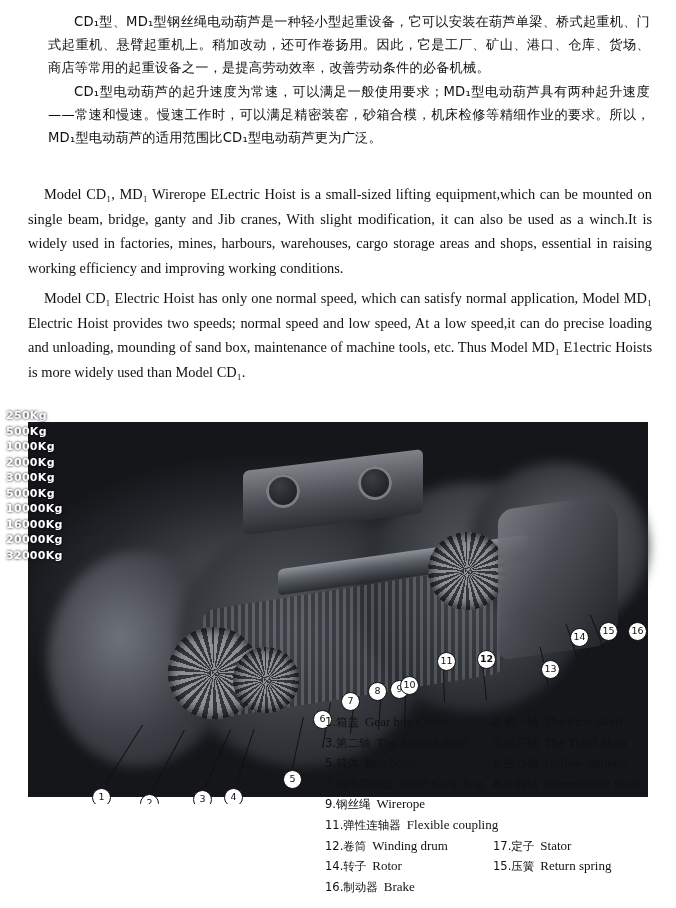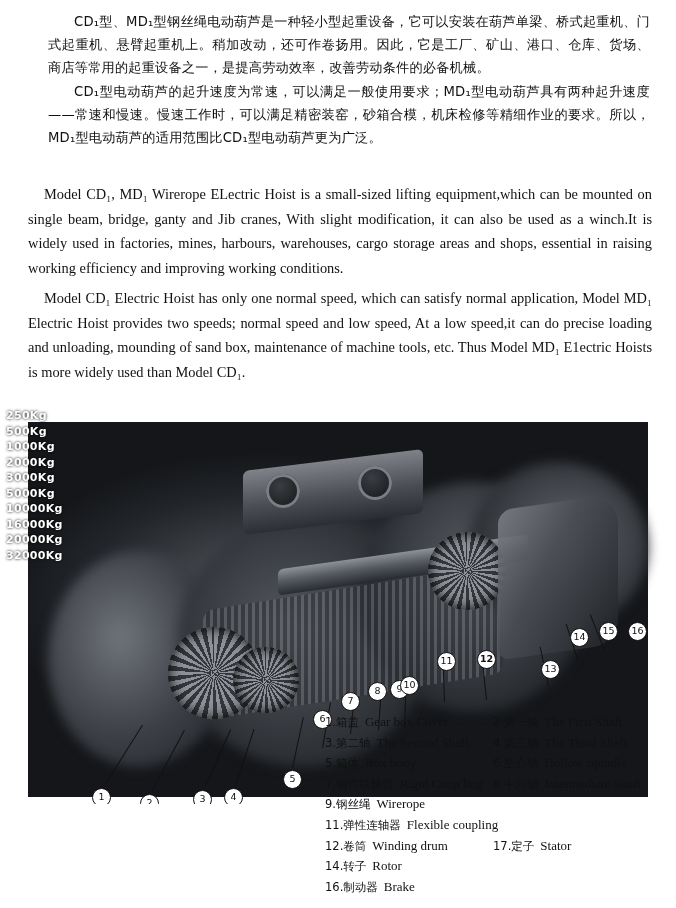--- a/index.html
+++ b/index.html
@@ -367,20 +367,25 @@
         <span class="lg-en">Stator</span>
       </div>
     </div>
 
     <div class="legend-row">
       <div class="lg-cell lg-left">
         <span class="lg-num">14.</span>
         <span class="lg-cn">转子</span>
         <span class="lg-en">Rotor</span>
       </div>
+      <div class="lg-cell lg-right">
+        <span class="lg-num">15.</span>
+        <span class="lg-cn">压簧</span>
+        <span class="lg-en">Return spring</span>
+      </div>
     </div>
 
     <div class="legend-row">
       <div class="lg-cell lg-left">
         <span class="lg-num">16.</span>
         <span class="lg-cn">制动器</span>
         <span class="lg-en">Brake</span>
       </div>
     </div>
 

